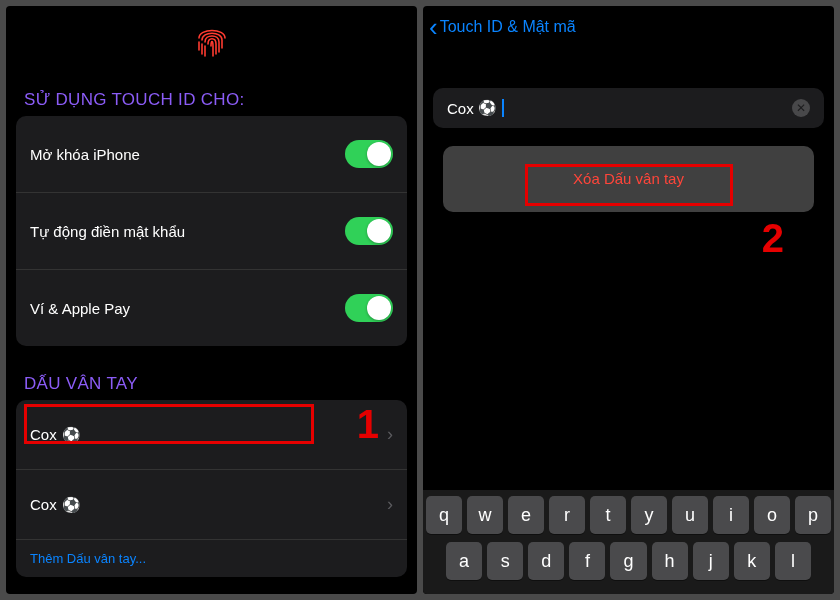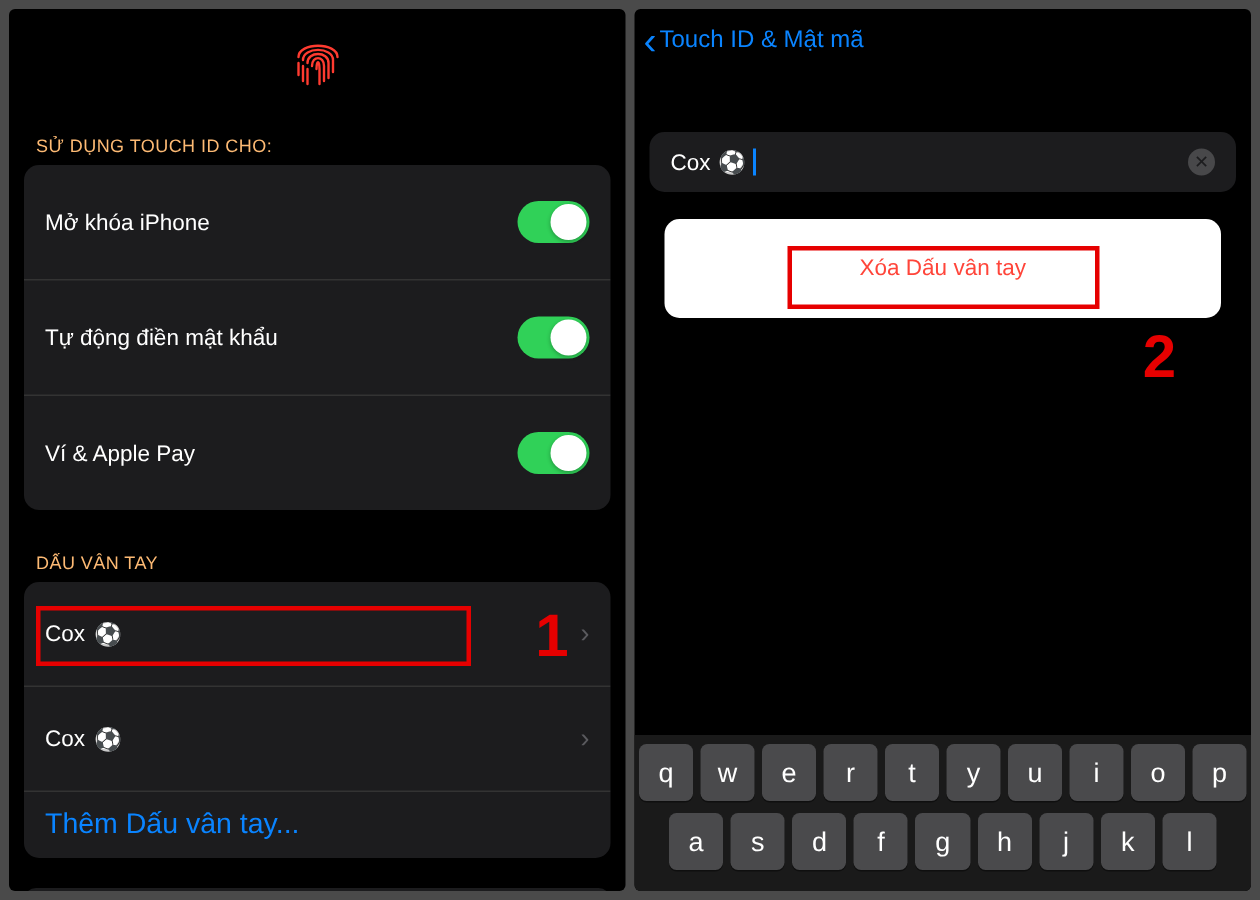--- a/index.html
+++ b/index.html
@@ -1,38 +1,38 @@
 <!DOCTYPE html>
 <html><head>
 <meta charset="utf-8">
 <style>
 * { margin: 0; padding: 0; box-sizing: border-box; font-family: -apple-system, 'Helvetica Neue', Arial, sans-serif; }
 body { background: #4a4a4a; width: 840px; height: 600px; display: flex; gap: 6px; padding: 6px; }
 .screen { flex: 1; background: #000; border-radius: 4px; overflow: hidden; position: relative; color: #fff; }
 .fingerprint-icon { display: flex; justify-content: center; padding: 12px 0 18px; }
-.section-header { color: #fdba74; font-size: 12px; font-weight: 400; padding: 8px 18px 6px; letter-spacing: 0.3px; }
+.section-header { color: #8b5cf6; font-size: 17px; font-weight: 400; padding: 8px 18px 6px; letter-spacing: 0.3px; }
 .cell-group { background: #1c1c1e; margin: 0 10px; border-radius: 10px; overflow: hidden; }
 .cell { display: flex; align-items: center; justify-content: space-between; padding: 24px 14px; border-bottom: 0.5px solid #333; min-height: 44px; }
 .cell:last-child { border-bottom: none; }
 .cell-label { font-size: 15px; color: #fff; display: flex; align-items: center; gap: 6px; }
 .toggle { width: 48px; height: 28px; background: #30d158; border-radius: 14px; position: relative; }
 .toggle::after { content: ''; position: absolute; width: 24px; height: 24px; background: #fff; border-radius: 50%; top: 2px; right: 2px; box-shadow: 0 1px 3px rgba(0,0,0,0.3); }
 .chevron { color: #5a5a5e; font-size: 18px; font-weight: 300; }
-.link-cell { color: #0a84ff; font-size: 19px; padding: 11px 14px; }
+.link-cell { color: #0a84ff; font-size: 13px; padding: 11px 14px; }
 .spacer { height: 20px; }
 .highlight-1 { position: absolute; border: 3px solid #e60000; pointer-events: none; }
 .step-num { position: absolute; color: #e60000; font-size: 40px; font-weight: 700; }
 
 .nav-bar { display: flex; align-items: center; padding: 8px 6px; gap: 2px; color: #0a84ff; font-size: 16px; }
 .back-chev { font-size: 26px; font-weight: 300; line-height: 1; }
 .input-row { background: #1c1c1e; margin: 40px 10px 18px; border-radius: 10px; display: flex; align-items: center; padding: 11px 14px; }
 .input-text { flex: 1; font-size: 15px; color: #fff; display: flex; align-items: center; gap: 5px; }
 .cursor { display: inline-block; width: 2px; height: 18px; background: #0a84ff; }
 .clear-btn { width: 18px; height: 18px; background: #48484a; border-radius: 50%; display: flex; align-items: center; justify-content: center; color: #1c1c1e; font-size: 12px; }
-.delete-btn-row { background: #ffffff; margin: 0 20px; border-radius: 10px; text-align: center; padding: 24px; }
+.delete-btn-row { background: #404040; margin: 0 20px; border-radius: 10px; text-align: center; padding: 24px; }
 .delete-text { color: #ff453a; font-size: 15px; }
 .keyboard { position: absolute; bottom: 0; left: 0; right: 0; background: #1a1a1a; padding: 6px 3px; }
 .kb-row { display: flex; gap: 5px; justify-content: center; margin-bottom: 8px; }
 .key { background: #4a4a4c; color: #fff; border-radius: 5px; height: 38px; flex: 1; display: flex; align-items: center; justify-content: center; font-size: 18px; max-width: 37px; box-shadow: 0 1px 0 rgba(0,0,0,0.4); }
 .kb-row.bottom { padding: 0 20px; }
 </style>
 </head>
 <body>
 
 <div class="screen">

